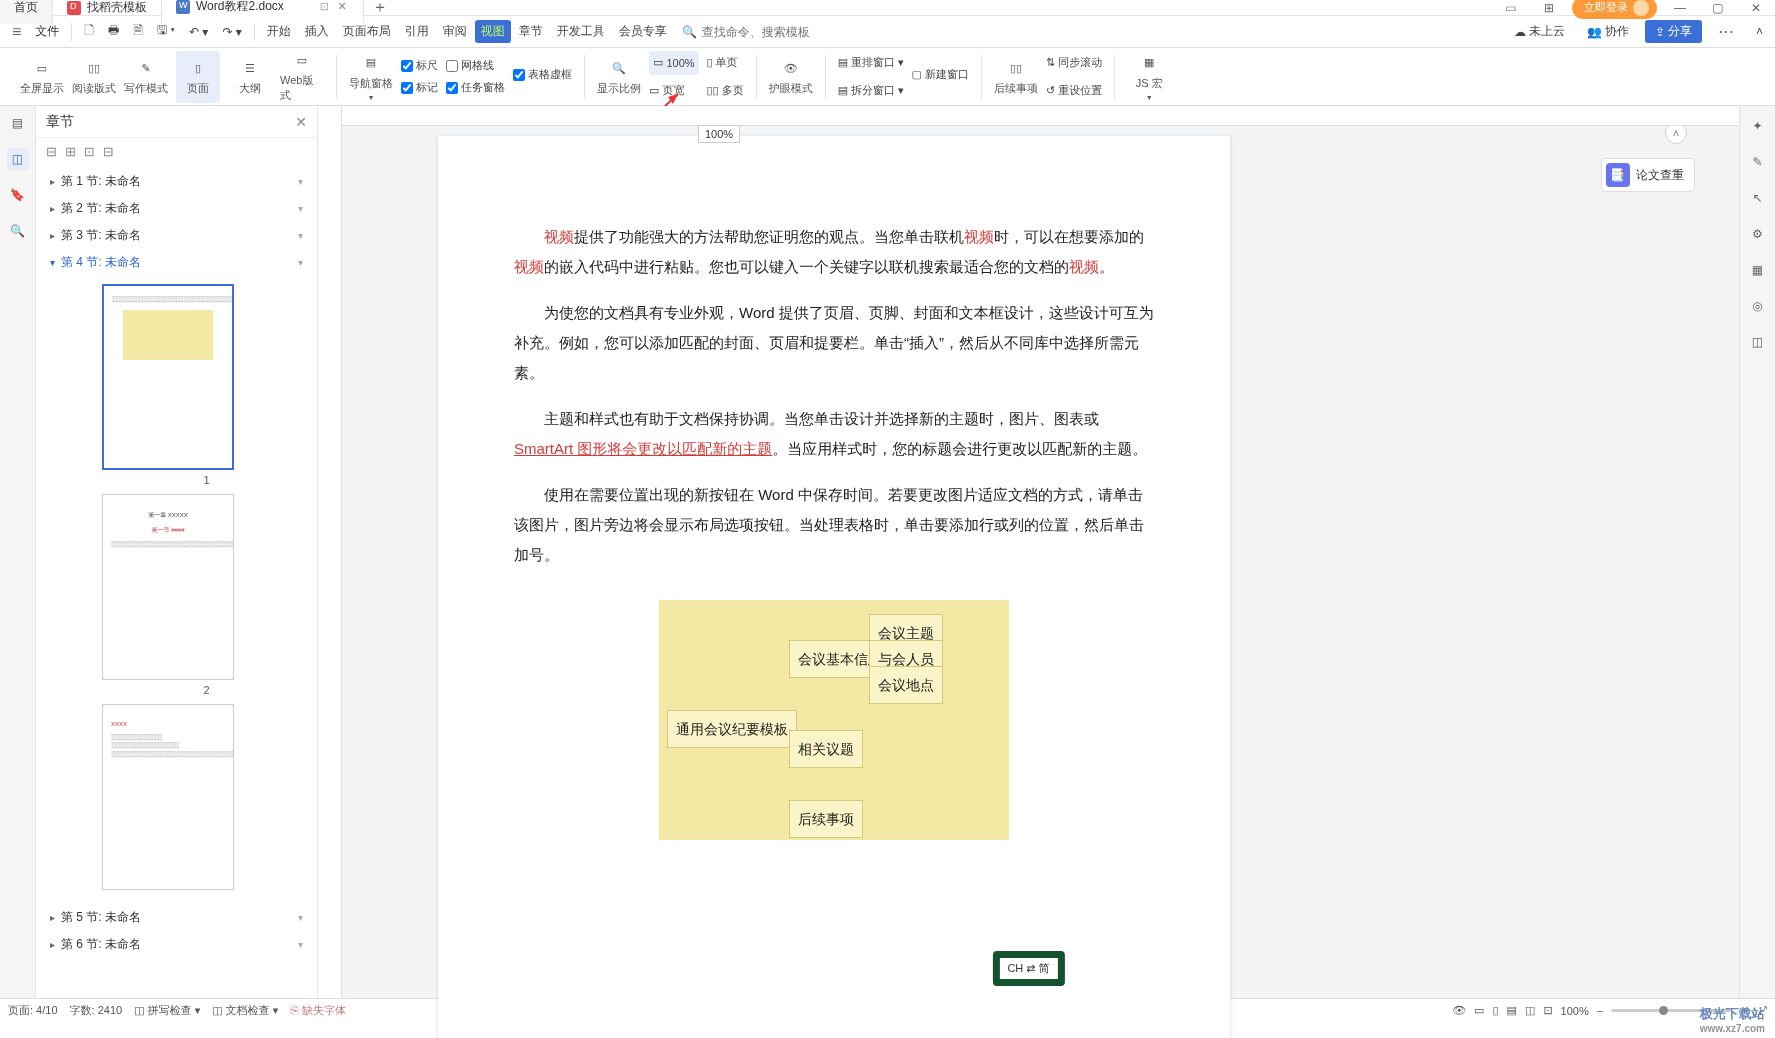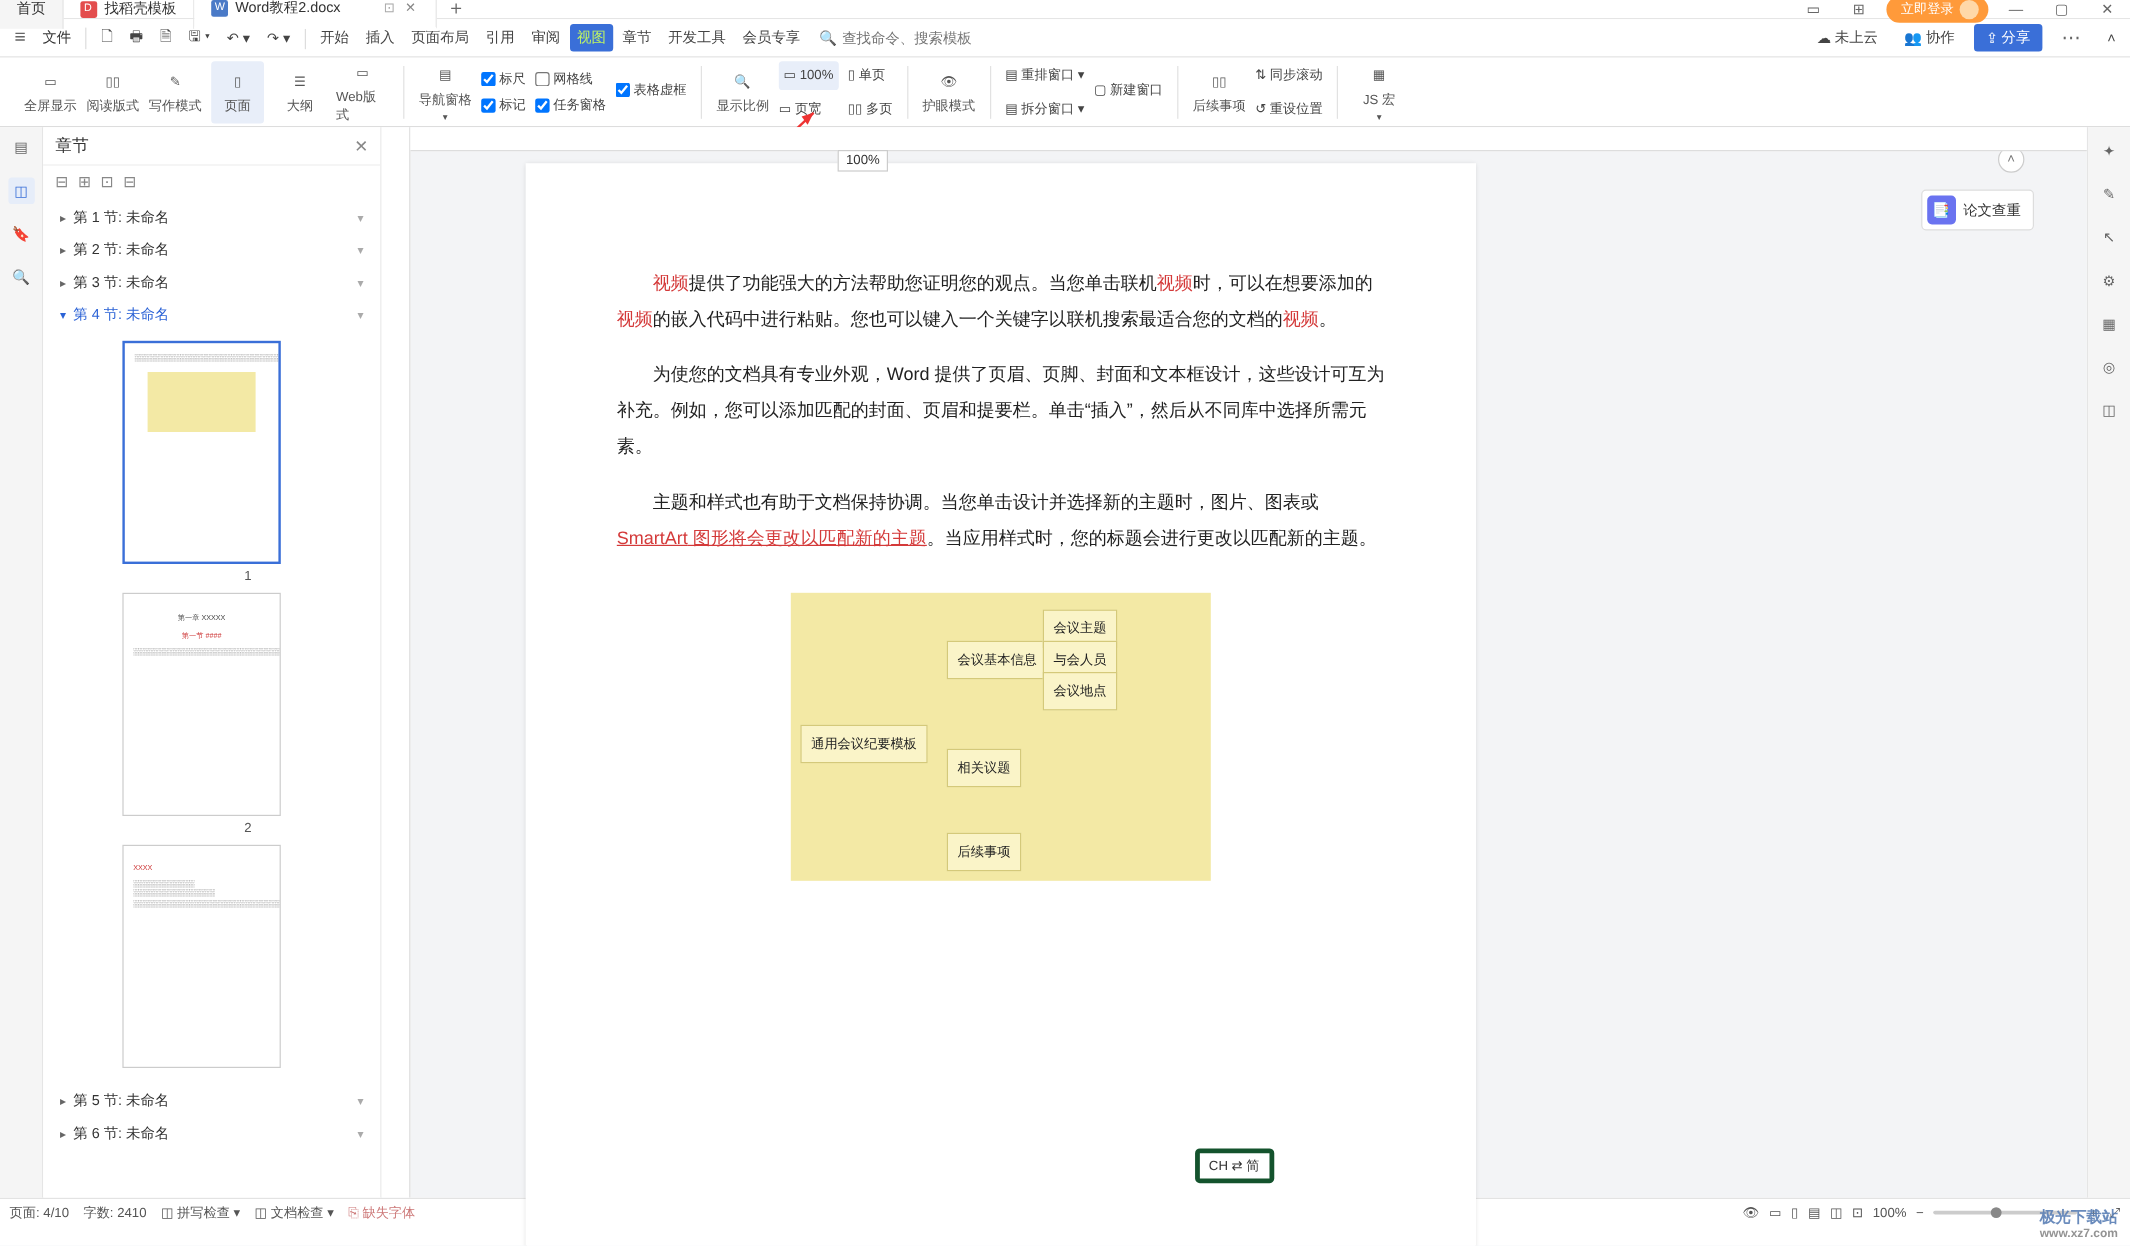--- a/index.html
+++ b/index.html
@@ -77,22 +77,22 @@
 
 .editor { flex: 1; position: relative; background: #f3f4f6; display: flex; }
 .vruler { width: 24px; background: #fff; border-right: 1px solid #ddd; position: relative; }
 .hruler { position: absolute; top: 0; left: 24px; right: 0; height: 20px; background: #fff; border-bottom: 1px solid #ddd; z-index: 2; }
 .page-wrap { position: absolute; top: 30px; left: 120px; }
 .page { width: 792px; min-height: 1020px; background: #fff; box-shadow: 0 1px 4px rgba(0,0,0,0.15); padding: 70px 60px; font-size: 15px; color: #222; line-height: 2; font-family: "SimSun", serif; }
 .page p { text-indent: 2em; margin: 16px; }
 .page .red { color: #d43a3a; }
 .page .ul { text-decoration: underline; text-align: center; }
 .mindmap { width: 350px; height: 240px; background: #f3e9a5; margin: 30px auto; position: relative; font-size: 9px; }
-.mmbox { position: absolute; border: 1px solid #d4c97a; background: #faf4c8; padding: 4px 8px; font-size: 11px; white-space: nowrap; }
-.imeswitch { position: absolute; bottom: 12px; left: 50%; transform: translateX(-50%); border: 4px solid #14532d; background: #fff; border-radius: 4px; padding: 3px 8px; font-size: 11px; display: flex; gap: 4px; }
+.mmbox { position: absolute; border: 1px solid #d4c97a; background: #faf4c8; padding: 4px 8px; font-size: 14px; white-space: nowrap; }
+.imeswitch { position: absolute; bottom: 12px; left: 50%; transform: translateX(-50%); border: 7px solid #14532d; background: #fff; border-radius: 4px; padding: 3px 8px; font-size: 11px; display: flex; gap: 4px; }
 
 
 .rightrail { width: 36px; background: #f5f5f5; border-left: 1px solid #e5e5e5; display: flex; flex-direction: column; align-items: center; padding-top: 10px; gap: 16px; }
 .rightrail span { width: 20px; height: 20px; display: grid; place-items: center; color: #666; cursor: pointer; }
 .lunwen { position: absolute; top: 52px; right: 44px; background: #fff; border: 1px solid #ddd; border-radius: 4px; padding: 4px 10px 4px 4px; display: flex; gap: 6px; align-items: center; font-size: 12px; }
 .lunwen .ic { width: 24px; height: 24px; background: #6a73f0; border-radius: 4px; display: grid; place-items: center; color: #fff; }
 .chev-circ { position: absolute; top: 16px; right: 52px; width: 22px; height: 22px; border: 1px solid #ccc; border-radius: 50%; background: #fff; display: grid; place-items: center; font-size: 11px; color: #777; }
 
 
 .statusbar { height: 24px; background: #fff; border-top: 1px solid #ddd; display: flex; align-items: center; font-size: 11px; color: #555; padding: 0 8px; gap: 12px; }
@@ -384,20 +384,21 @@
   </div>
 
   <div class="editor">
     <div class="hruler"></div>
     <div class="vruler"></div>
     <div class="page-wrap">
       <div class="page">
         <p><span class="red">视频</span><span>提供了功能强大的方法帮助您证明您的观点。当您单击联机</span><span class="red">视频</span><span>时，可以在想要添加的</span><span class="red">视频</span><span>的嵌入代码中进行粘贴。您也可以键入一个关键字以联机搜索最适合您的文档的</span><span class="red">视频</span><span>。</span></p>
         <p>为使您的文档具有专业外观，Word 提供了页眉、页脚、封面和文本框设计，这些设计可互为补充。例如，您可以添加匹配的封面、页眉和提要栏。单击“插入”，然后从不同库中选择所需元素。</p>
         <p><span>主题和样式也有助于文档保持协调。当您单击设计并选择新的主题时，图片、图表或 </span><span class="red ul">SmartArt</span><span class="red ul"> 图形将会更改以匹配新的主题</span><span>。当应用样式时，您的标题会进行更改以匹配新的主题。</span></p>
+        <p>使用在需要位置出现的新按钮在 Word 中保存时间。若要更改图片适应文档的方式，请单击该图片，图片旁边将会显示布局选项按钮。当处理表格时，单击要添加行或列的位置，然后单击加号。</p>
         <div class="mindmap">
           <div class="mmbox" style="left:8px;top:110px">通用会议纪要模板</div>
           <div class="mmbox" style="left:130px;top:40px">会议基本信息</div>
           <div class="mmbox" style="left:210px;top:14px">会议主题</div>
           <div class="mmbox" style="left:210px;top:40px">与会人员</div>
           <div class="mmbox" style="left:210px;top:66px">会议地点</div>
           <div class="mmbox" style="left:130px;top:130px">相关议题</div>
           <div class="mmbox" style="left:130px;top:200px">后续事项</div>
         </div>
       </div>

